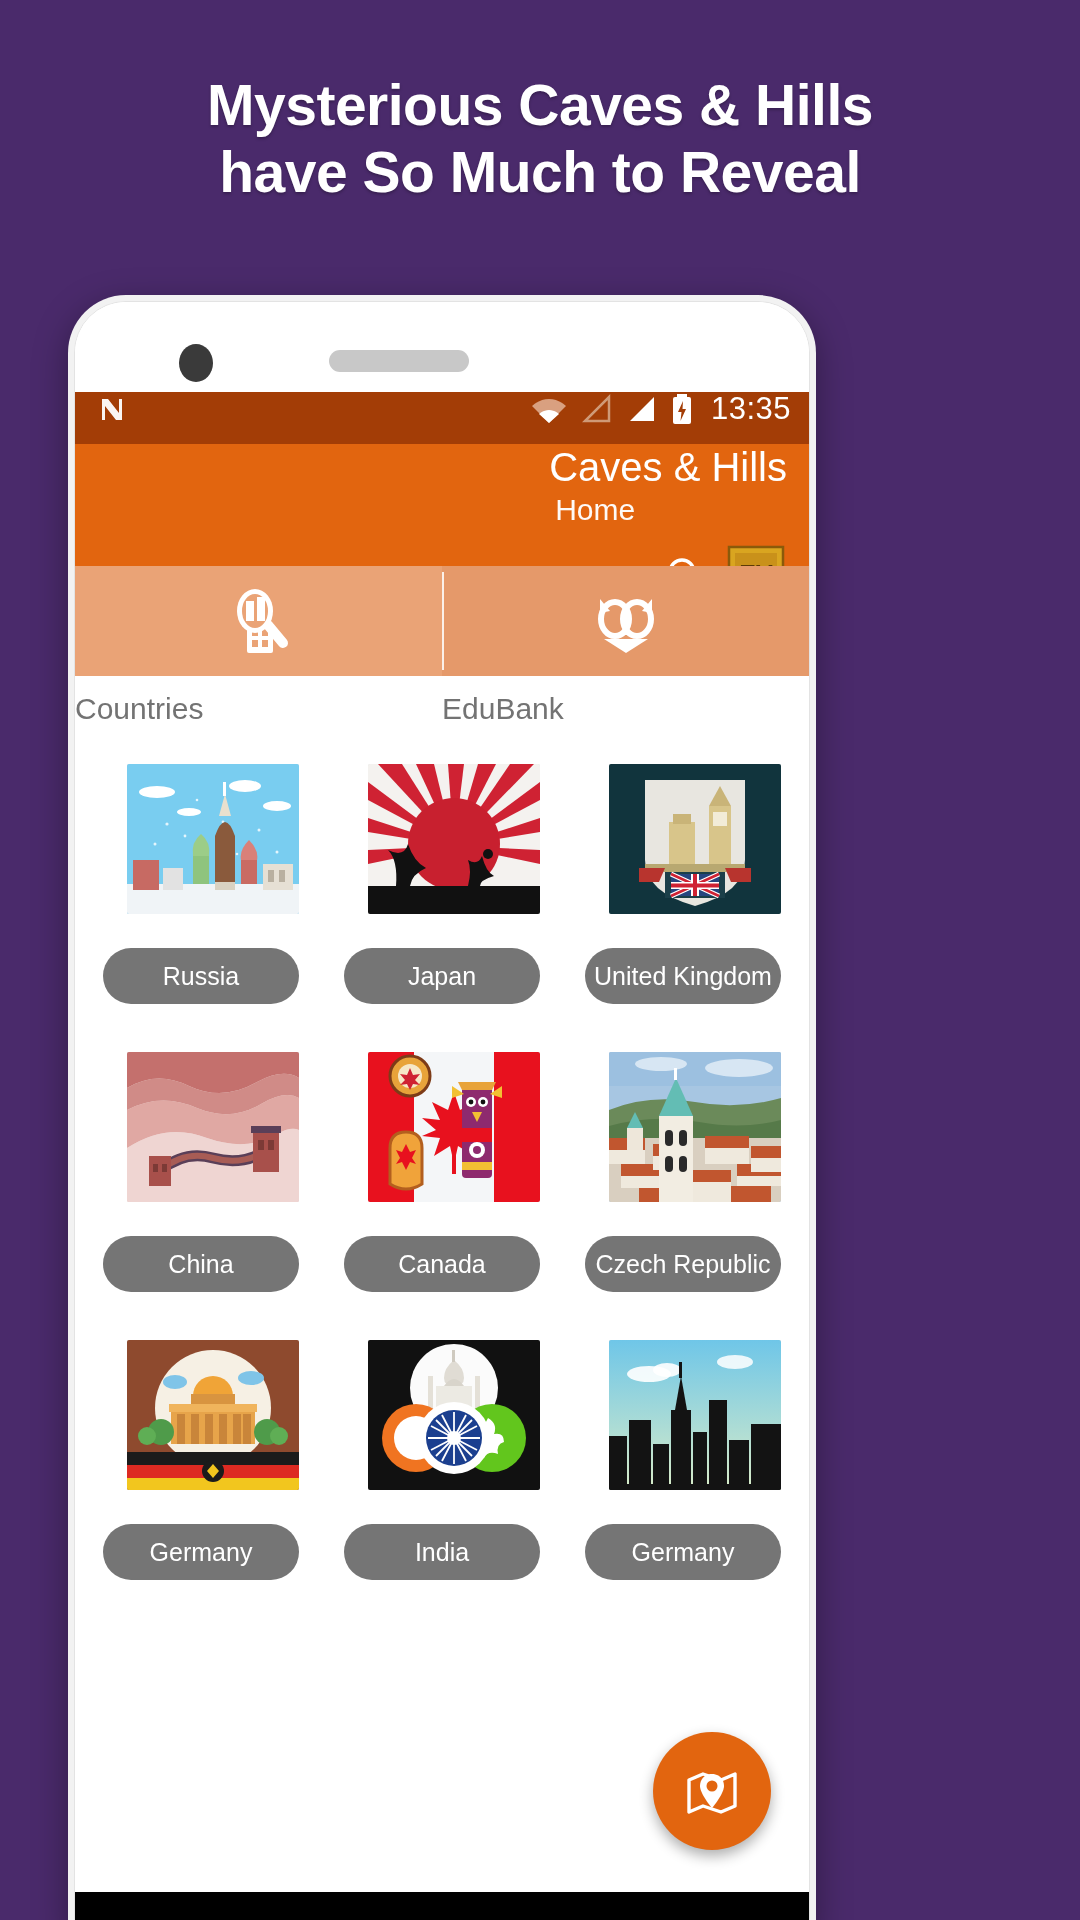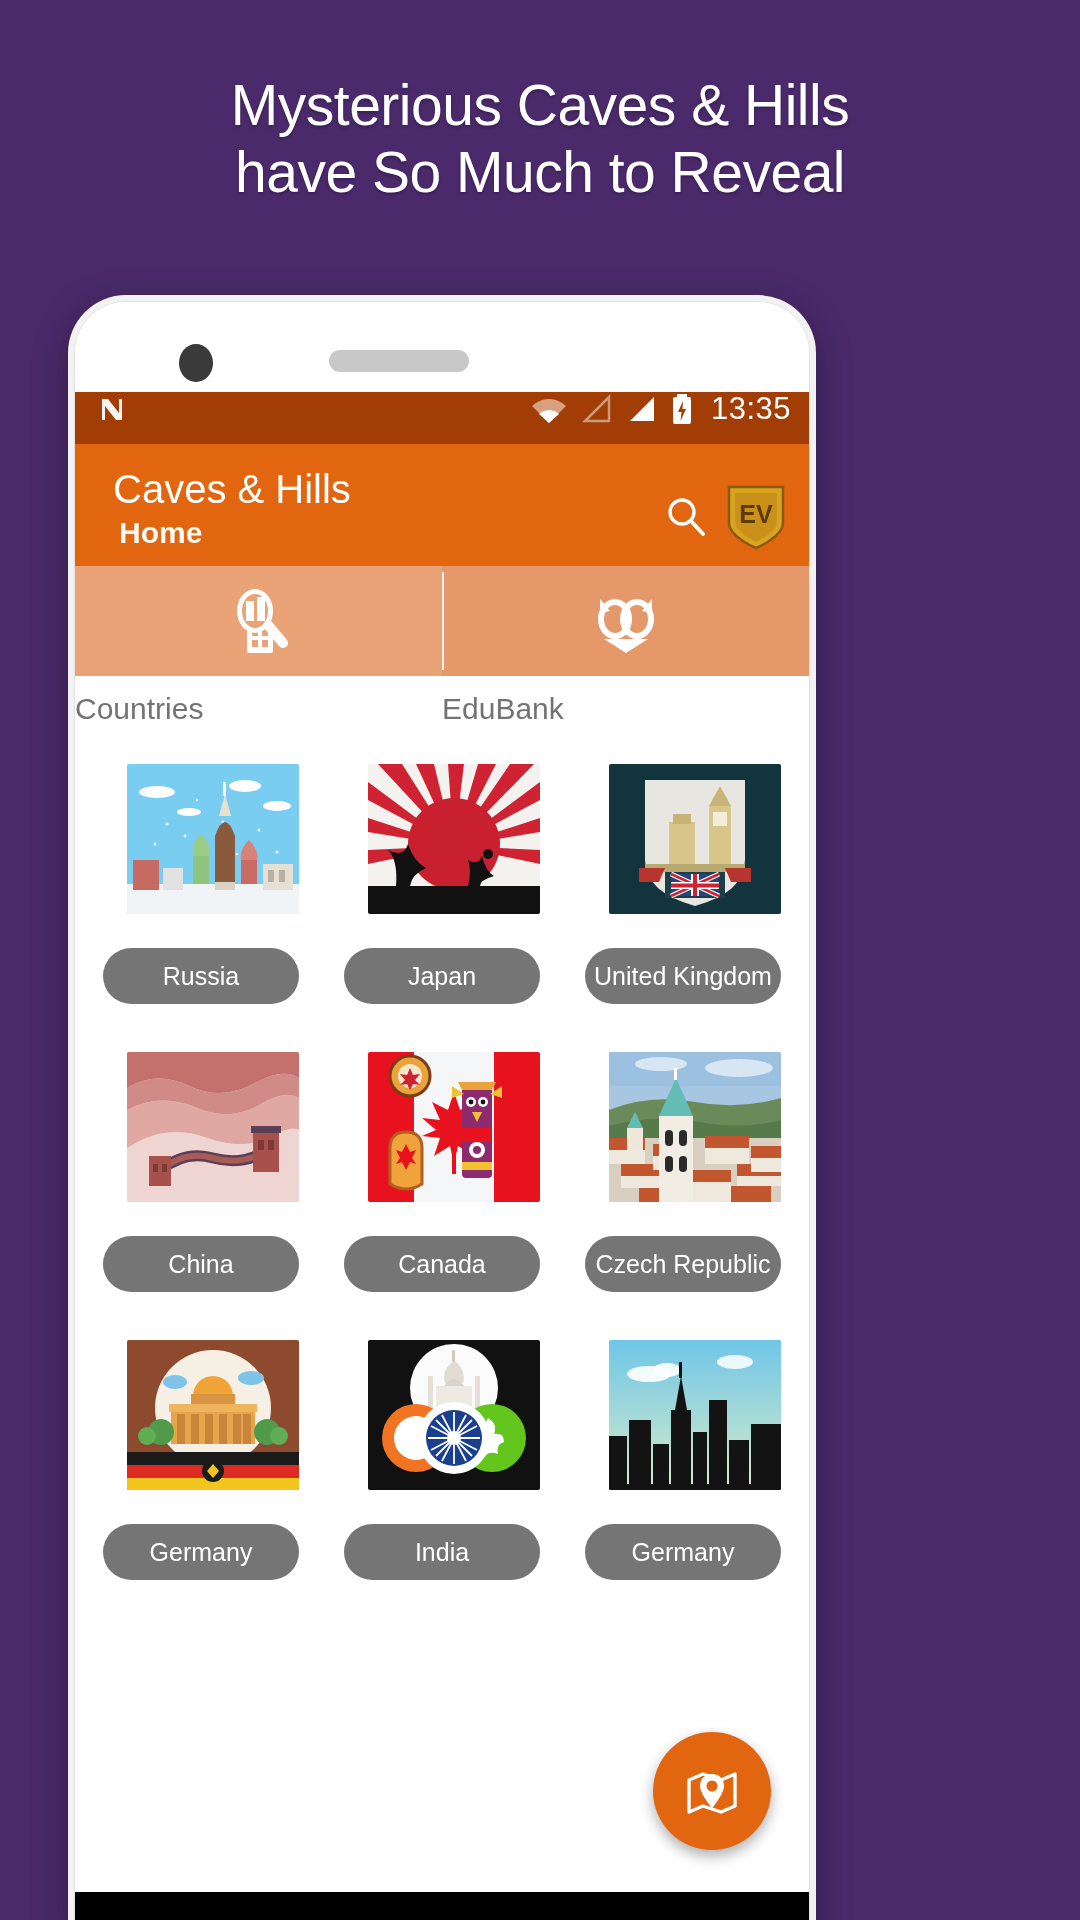--- a/index.html
+++ b/index.html
@@ -11,21 +11,21 @@
   body { background: #4a2a6b; position: relative; }
 
   
   .promo {
     position: absolute;
     top: 72px; left: 0; width: 1080px;
     text-align: center;
     color: #ffffff;
     font-size: 57px;
     line-height: 1.18;
-    font-weight: 400;
+    font-weight: 700;
     letter-spacing: -0.5px;
     text-shadow: 0 2px 3px rgba(0,0,0,0.25);
   }
   .promo .l2 { display: block; }
 
   
   .phone {
     position: absolute;
     left: 68px; top: 295px;
     width: 748px; height: 1640px;
@@ -83,30 +83,31 @@
   }
   .clock {
     font-size: 31px; color: #ffffff; letter-spacing: 0.5px;
     margin-left: 5px;
   }
 
   
   .appbar {
     background: #e2650f;
     height: 122px;
-    display: flex; align-items: center;
-    padding: 8px 22px 0 38px;
+    display: flex; align-items: flex-end;
+    padding: 2px 22px 0 38px;
     position: relative;
+    flex-direction: column;
   }
   .titles { display: flex; flex-direction: column; }
   .app-title {
     color: #ffffff; font-size: 40px; font-weight: 400; line-height: 1.08;
   }
   .app-sub {
-    color: #ffffff; font-size: 30px; font-weight: 700;
+    color: #ffffff; font-size: 30px; font-weight: 400;
     margin-top: 4px; margin-left: 6px; opacity: 0.97;
   }
   .appbar-actions {
     margin-left: auto; display: flex; align-items: center; gap: 16px;
     padding-top: 16px;
   }
   .search-btn { width: 46px; height: 46px; position: relative; cursor: pointer; }
   .ev-badge { width: 62px; height: 68px; position: relative; }
 
   

